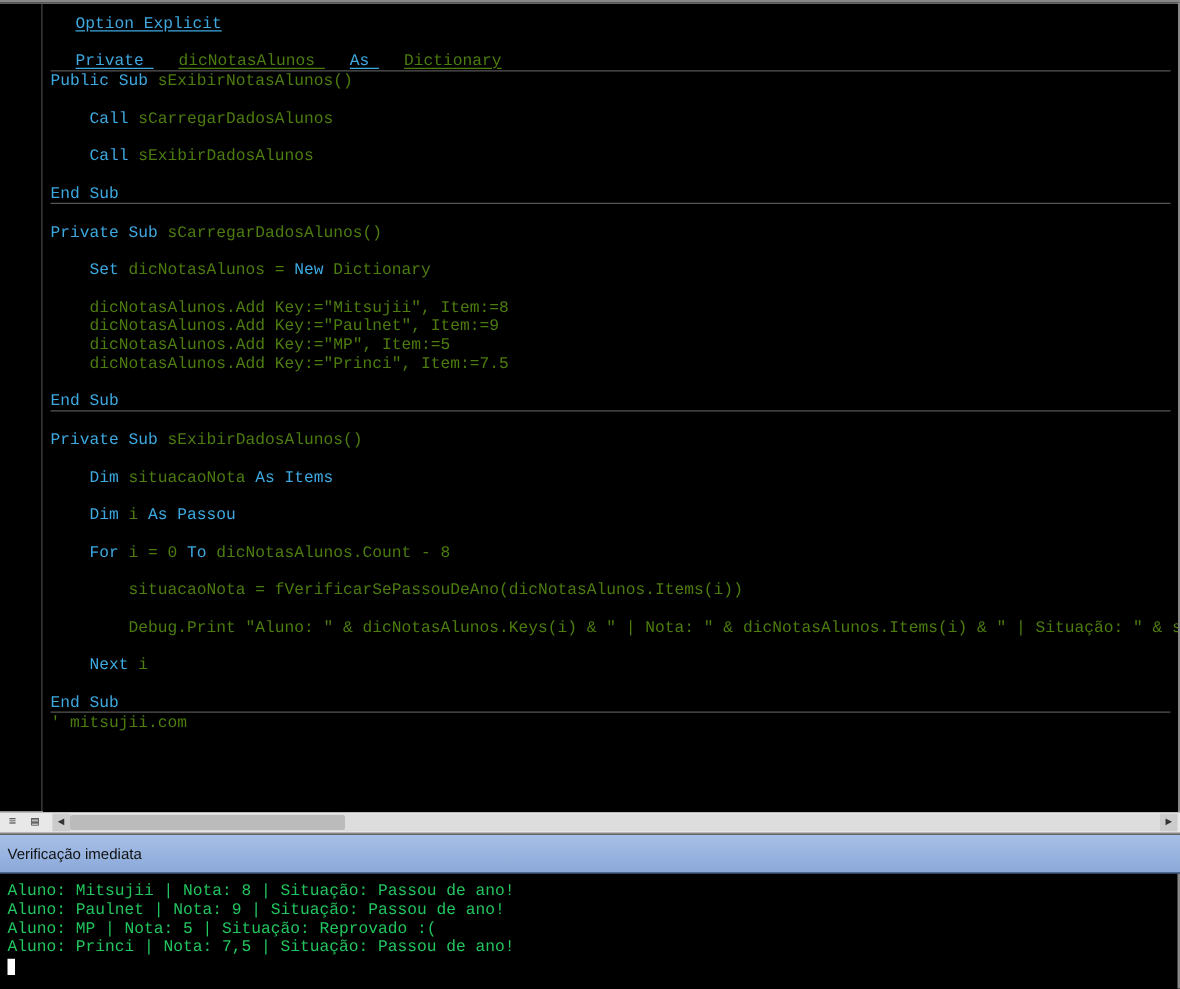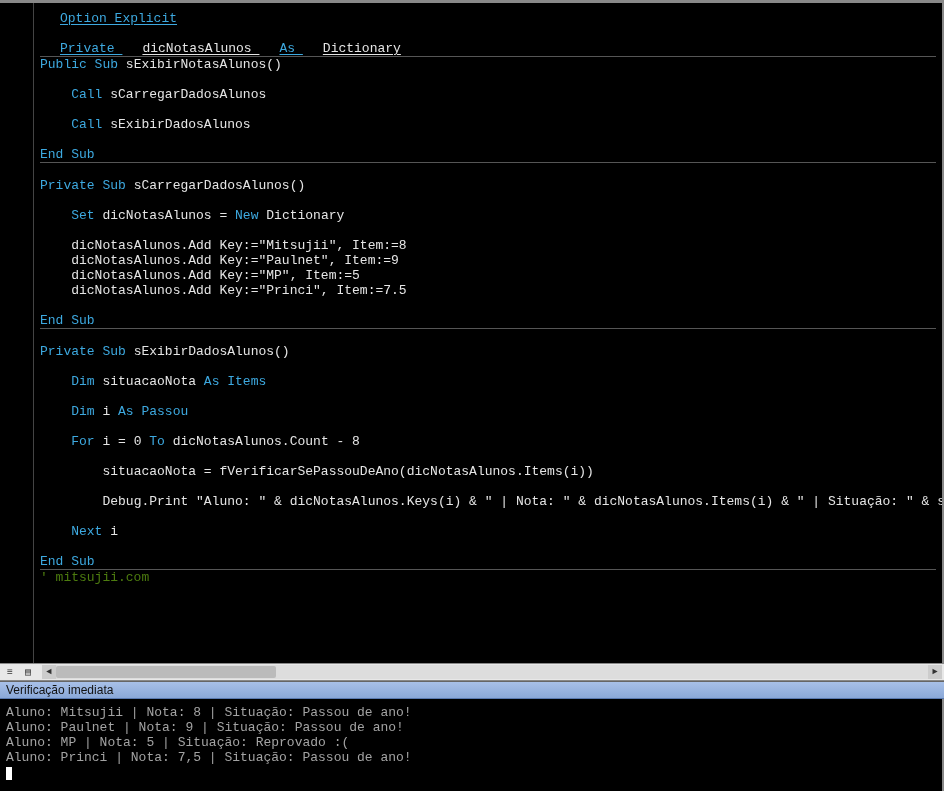--- a/index.html
+++ b/index.html
@@ -30,21 +30,21 @@
 .code-area {
   flex: 1;
   background: #000;
   padding: 8px 6px;
   color: #fff;
   line-height: 15px;
   white-space: pre;
   overflow: auto;
 }
 .kw { color: #3da9e0; }
-.id { color: #e5e5e5; }
+.id { color: #4d7c0f; }
 .cmt { color: #4d7c0f; }
 .underline { text-decoration: underline; text-underline-offset: 2px; margin-left: 20px; }
 .sub-sep {
   border-bottom: 1px solid #555;
   display: block;
   width: 100%;
   height: 1px;
 }
 .toolbar-mini {
   height: 18px;
@@ -83,34 +83,34 @@
 .hsb-arrow {
   width: 14px; height: 14px;
   background: #ccc;
   display: inline-flex;
   align-items: center; justify-content: center;
   font-size: 9px; color: #333;
 }
 .hsb-arrow.left { position: absolute; left: 0; top: 0; }
 .hsb-arrow.right { position: absolute; right: 0; top: 0; }
 .immediate-header {
-  height: 18px;
+  height: 32px;
   background: linear-gradient(#a8c0e8, #8aa8d8);
   border-top: 1px solid #666;
   border-bottom: 1px solid #5a7ab0;
   color: #111;
   font-family: 'Segoe UI', Tahoma, sans-serif;
   font-size: 12px;
   padding: 0 6px;
   display: flex;
   align-items: center;
 }
 .immediate-pane {
   background: #000;
-  color: #a3a3a3;
+  color: #22c55e;
   padding: 6px;
   height: 92px;
   white-space: pre;
   line-height: 15px;
   border-right: 2px solid #888;
   overflow: auto;
 }
 .cursor {
   display: inline-block;
   width: 6px; height: 13px;

